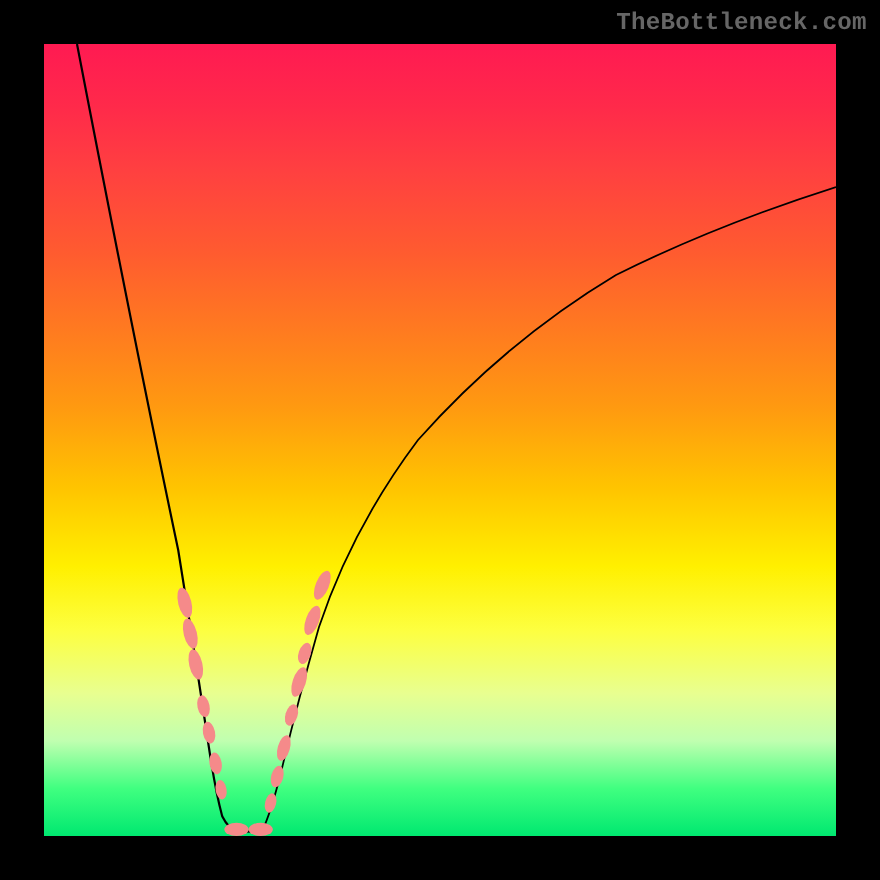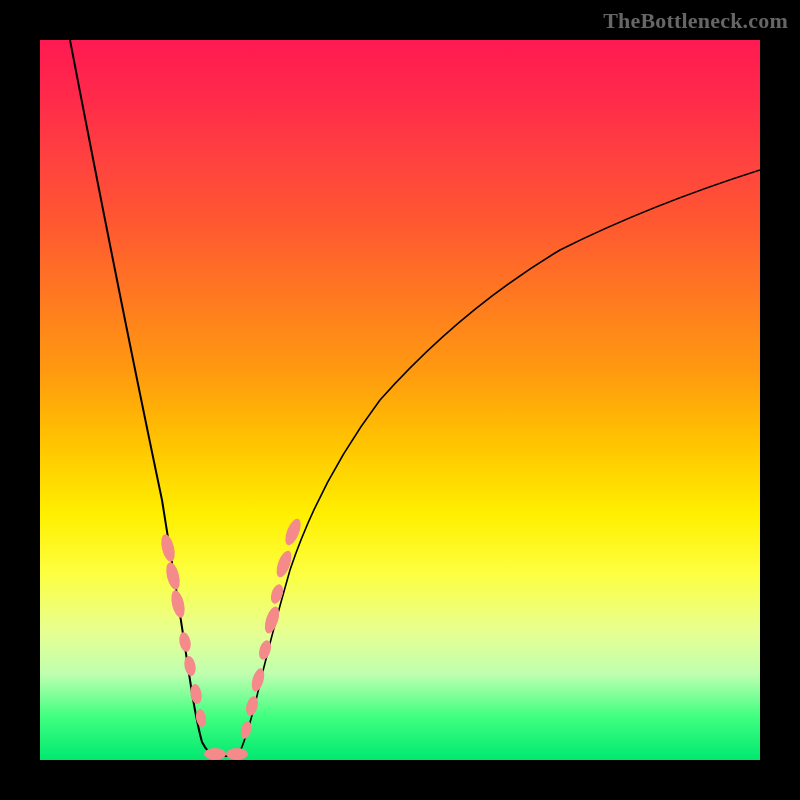--- a/index.html
+++ b/index.html
@@ -30,21 +30,21 @@
       #e8ff90 82%,
       #c0ffb0 88%,
       #40ff80 94%,
       #00e870 100%
     );
   }
   .watermark {
     position: absolute;
     top: 8px;
     right: 12px;
-    font-family: Liberation Serif, serif;
+    font-family: Liberation Mono, monospace;
     font-size: 22px;
     font-weight: 600;
     color: #666;
     letter-spacing: 0.2px;
     user-select: none;
   }
   svg.overlay {
     position: absolute;
     left: 0; top: 0;
     width: 720px; height: 720px;

